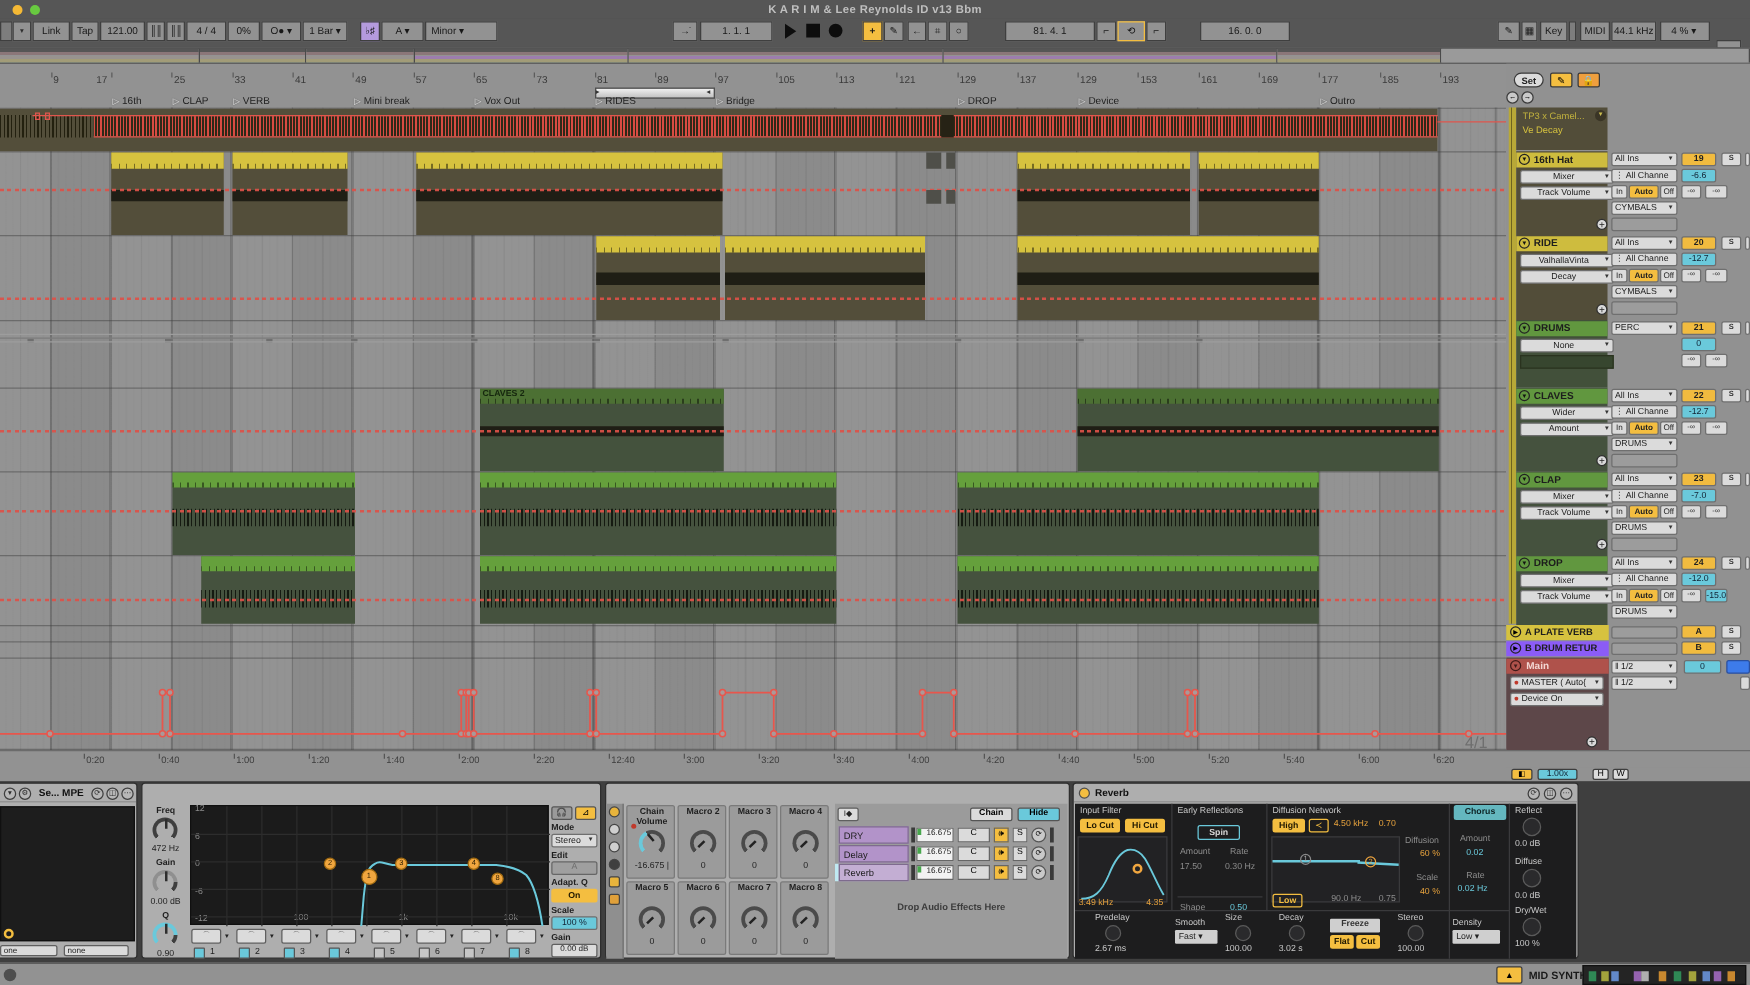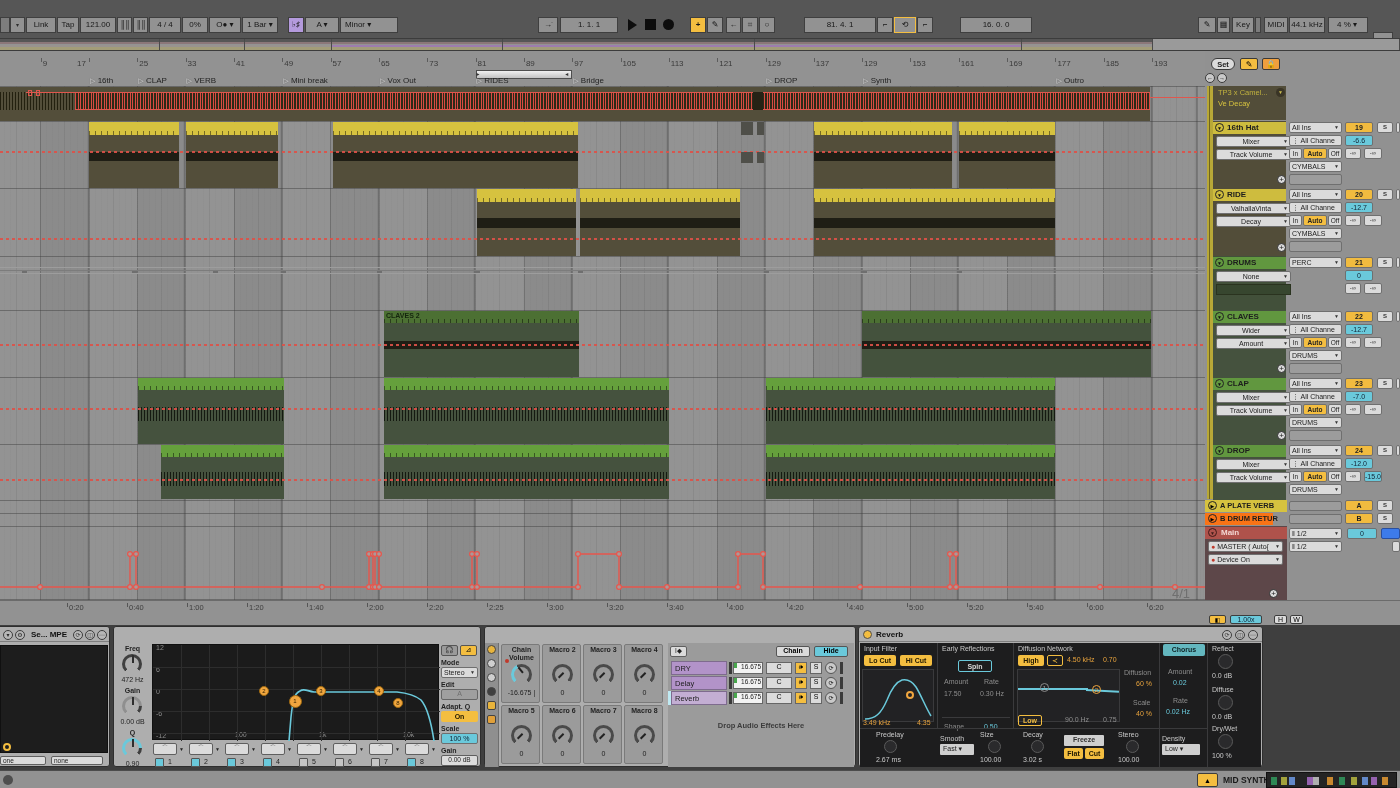--- a/index.html
+++ b/index.html
@@ -74,20 +74,25 @@
 .obtn.outline{background:transparent;border:1px solid #f4be40;color:#f4be40;font-weight:normal}
 .rknob{border-radius:50%;background:#2a2a2c;border:1.5px solid #5a5a5a;position:absolute}
 .chainrow{left:0;height:14px}
 #statusbar{left:0;top:770px;width:1400px;height:18px;background:#929292;border-top:1px solid #4c4c4c}
 .mini{image-rendering:pixelated}
 </style>
 </head>
 <body>
 
 <div id="stage">
+  <div class="abs" id="titlebar">
+    <div class="abs tl-dot" style="left:10px;background:#f5b935"></div>
+    <div class="abs tl-dot" style="left:24px;background:#68c940"></div>
+    <div class="abs" id="title">K A R I M &amp; Lee Reynolds ID v13 Bbm</div>
+  </div>
   <div class="abs" id="transport">
       <div class="tbtn" style="position: absolute; left: 0px; width: 10px; background: rgb(125, 125, 125);"></div>
       <div class="tbtn carat" style="position: absolute; left: 10px; width: 15px;">▾</div>
       <div class="tbtn" style="position: absolute; left: 26px; width: 30px;">Link</div>
       <div class="tbtn" style="position: absolute; left: 57px; width: 22px;">Tap</div>
       <div class="tbtn" style="position: absolute; left: 80px; width: 36px;">121.00</div>
       <div class="tbtn" style="position: absolute; left: 117px; width: 15px; letter-spacing: -1px;">║║</div>
       <div class="tbtn" style="position: absolute; left: 133px; width: 15px; letter-spacing: -1px;">║║</div>
       <div class="tbtn" style="position: absolute; left: 149px; width: 32px;">4 / 4</div>
       <div class="tbtn" style="position: absolute; left: 182px; width: 26px;">0%</div>
@@ -185,21 +190,21 @@
         <div style="position: absolute; left: 476.56px; top: 17px; font-size: 6px; color: rgb(51, 51, 51); line-height: 7px;">▸</div>
         <div style="position: absolute; left: 565.2px; top: 17px; font-size: 6px; color: rgb(51, 51, 51); line-height: 7px;">◂</div>
         <div class="locflag" style="position: absolute; left: 90px;"><span class="tri">▷</span> <span>16th</span></div>
         <div class="locflag" style="position: absolute; left: 138.3px;"><span class="tri">▷</span> <span>CLAP</span></div>
         <div class="locflag" style="position: absolute; left: 186.6px;"><span class="tri">▷</span> <span>VERB</span></div>
         <div class="locflag" style="position: absolute; left: 283.3px;"><span class="tri">▷</span> <span>Mini break</span></div>
         <div class="locflag" style="position: absolute; left: 379.9px;"><span class="tri">▷</span> <span>Vox Out</span></div>
         <div class="locflag" style="position: absolute; left: 476.6px;"><span class="tri">▷</span> <span>RIDES</span></div>
         <div class="locflag" style="position: absolute; left: 573.2px;"><span class="tri">▷</span> <span>Bridge</span></div>
         <div class="locflag" style="position: absolute; left: 766.5px;"><span class="tri">▷</span> <span>DROP</span></div>
-        <div class="locflag" style="position: absolute; left: 863.1px;"><span class="tri">▷</span> <span>Synth</span></div>
+        <div class="locflag" style="position: absolute; left: 863.1px;"><span class="tri">▷</span> <span>Device</span></div>
         <div class="locflag" style="position: absolute; left: 1056.4px;"><span class="tri">▷</span> <span>Outro</span></div>
       </div>
     <div class="abs" id="tracks">
         <div class="rowline" style="position: absolute; top: 0px;"></div>
         <div class="rowline" style="position: absolute; top: 35px;"></div>
         <div class="rowline" style="position: absolute; top: 102px;"></div>
         <div class="rowline" style="position: absolute; top: 170px;"></div>
         <div class="rowline" style="position: absolute; top: 224px;"></div>
         <div class="rowline" style="position: absolute; top: 291px;"></div>
         <div class="rowline" style="position: absolute; top: 358px;"></div>
@@ -530,21 +535,21 @@
         <div class="cyanbox" style="position: absolute; left: 140px; top: 407px; width: 28px; height: 11px;">-12.0</div>
         <div class="graybox" style="position: absolute; left: 140px; top: 420px; width: 16px; height: 11px;">-∞</div>
         <div class="cyanbox" style="position: absolute; left: 159px; top: 420px; width: 18px; height: 11px;">-15.0</div>
         <div style="position: absolute; left: 0px; top: 449px; width: 82px; height: 12px; background: rgb(214, 194, 63);">
           <div style="position: absolute; left: 3px; top: 1px; width: 9px; height: 9px; border-radius: 50%; border: 1px solid rgb(34, 34, 34); font-size: 5px; text-align: center; line-height: 8px;">▶</div>
           <div style="position: absolute; left: 15px; top: 1px; font-size: 7.5px; font-weight: bold; color: rgb(29, 29, 29); white-space: nowrap;">A PLATE VERB</div>
         </div>
         <div style="position: absolute; left: 84px; top: 450px; width: 53px; height: 10px; background: rgb(156, 156, 156); border: 1px solid rgb(111, 111, 111); border-radius: 2px;"></div>
         <div class="numbox" style="position: absolute; left: 140px; top: 449px; width: 28px; height: 11px;">A</div>
         <div class="graybox" style="position: absolute; left: 172px; top: 449px; width: 16px; height: 11px; font-weight: bold;">S</div>
-        <div style="position: absolute; left: 0px; top: 462px; width: 68px; height: 12px; background: #f97316;">
+        <div style="position: absolute; left: 0px; top: 462px; width: 82px; height: 12px; background: #8b5cf6;">
           <div style="position: absolute; left: 3px; top: 1px; width: 9px; height: 9px; border-radius: 50%; border: 1px solid rgb(34, 34, 34); font-size: 5px; text-align: center; line-height: 8px;">▶</div>
           <div style="position: absolute; left: 15px; top: 1px; font-size: 7.5px; font-weight: bold; color: rgb(29, 29, 29); white-space: nowrap;">B DRUM RETUR</div>
         </div>
         <div style="position: absolute; left: 84px; top: 463px; width: 53px; height: 10px; background: rgb(156, 156, 156); border: 1px solid rgb(111, 111, 111); border-radius: 2px;"></div>
         <div class="numbox" style="position: absolute; left: 140px; top: 462px; width: 28px; height: 11px;">B</div>
         <div class="graybox" style="position: absolute; left: 172px; top: 462px; width: 16px; height: 11px; font-weight: bold;">S</div>
         <div style="position: absolute; left: 0px; top: 475px; width: 82px; height: 74px; background: rgb(93, 71, 73);"></div>
         <div style="position: absolute; left: 0px; top: 476px; width: 82px; height: 12px; background: rgb(175, 82, 75);">
           <div style="position: absolute; left: 3px; top: 1px; width: 9px; height: 9px; border-radius: 50%; border: 1px solid rgb(64, 26, 24); font-size: 5px; text-align: center; line-height: 8px; color: rgb(61, 27, 25);">▼</div>
           <div style="position: absolute; left: 16px; top: 1px; font-size: 8px; font-weight: bold; color: rgb(243, 215, 211);">Main</div>
@@ -576,21 +581,21 @@
       <div class="tlabel" style="position: absolute; left: 189px;">1:00</div>
       <div style="position: absolute; left: 247px; top: 2px; width: 1px; height: 4px; background: rgb(85, 85, 85);"></div>
       <div class="tlabel" style="position: absolute; left: 249px;">1:20</div>
       <div style="position: absolute; left: 307px; top: 2px; width: 1px; height: 4px; background: rgb(85, 85, 85);"></div>
       <div class="tlabel" style="position: absolute; left: 309px;">1:40</div>
       <div style="position: absolute; left: 367px; top: 2px; width: 1px; height: 4px; background: rgb(85, 85, 85);"></div>
       <div class="tlabel" style="position: absolute; left: 369px;">2:00</div>
       <div style="position: absolute; left: 427px; top: 2px; width: 1px; height: 4px; background: rgb(85, 85, 85);"></div>
       <div class="tlabel" style="position: absolute; left: 429px;">2:20</div>
       <div style="position: absolute; left: 487px; top: 2px; width: 1px; height: 4px; background: rgb(85, 85, 85);"></div>
-      <div class="tlabel" style="position: absolute; left: 489px;">2:25</div>
+      <div class="tlabel" style="position: absolute; left: 489px;">12:40</div>
       <div style="position: absolute; left: 547px; top: 2px; width: 1px; height: 4px; background: rgb(85, 85, 85);"></div>
       <div class="tlabel" style="position: absolute; left: 549px;">3:00</div>
       <div style="position: absolute; left: 607px; top: 2px; width: 1px; height: 4px; background: rgb(85, 85, 85);"></div>
       <div class="tlabel" style="position: absolute; left: 609px;">3:20</div>
       <div style="position: absolute; left: 667px; top: 2px; width: 1px; height: 4px; background: rgb(85, 85, 85);"></div>
       <div class="tlabel" style="position: absolute; left: 669px;">3:40</div>
       <div style="position: absolute; left: 727px; top: 2px; width: 1px; height: 4px; background: rgb(85, 85, 85);"></div>
       <div class="tlabel" style="position: absolute; left: 729px;">4:00</div>
       <div style="position: absolute; left: 787px; top: 2px; width: 1px; height: 4px; background: rgb(85, 85, 85);"></div>
       <div class="tlabel" style="position: absolute; left: 789px;">4:20</div>

